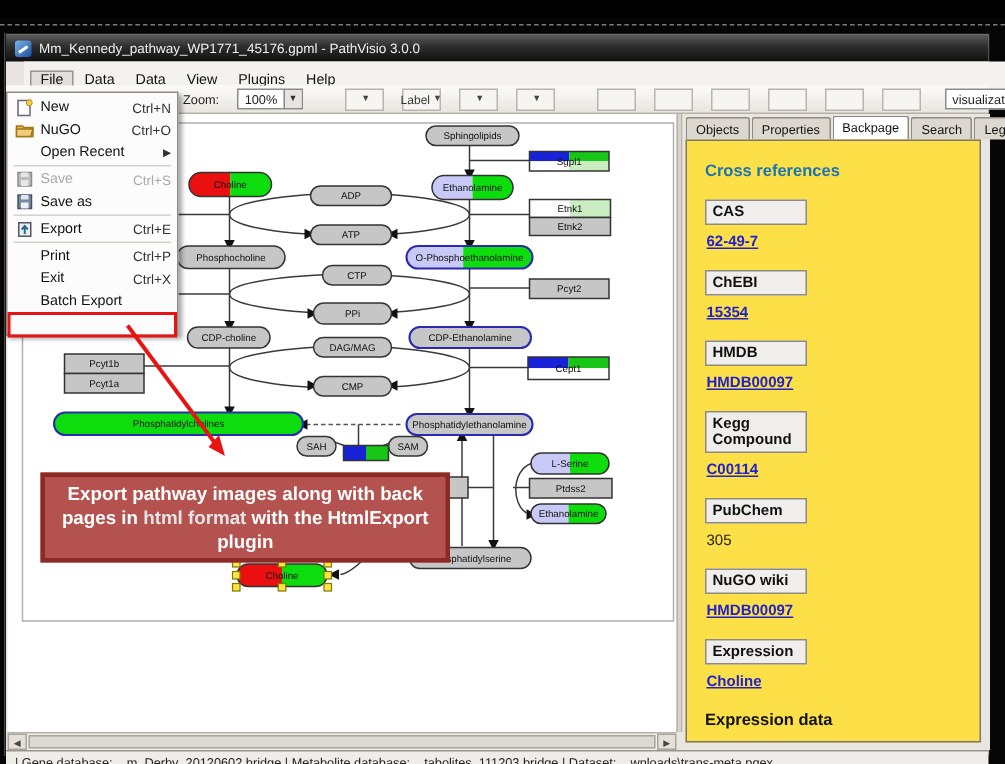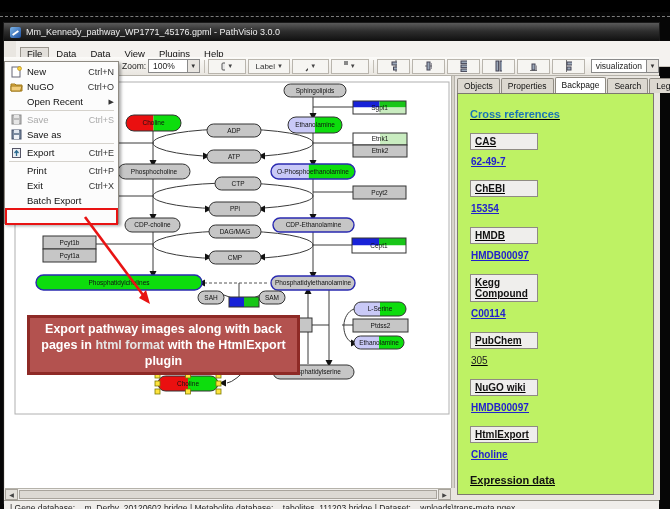--- a/index.html
+++ b/index.html
@@ -11,36 +11,36 @@
   .window{position:absolute;left:3px;top:10px;width:657px;height:482px;background:#e9e6e1;border:1px solid #1a1a1a;}
   .titlebar{position:absolute;left:0;top:0;width:100%;height:18px;background:linear-gradient(#5a5a5a,#2e2e2e 45%,#101010);display:flex;align-items:center;padding:0 6px;gap:5px;}
   .titlebar .title-text{color:#efefef;font-size:9px;white-space:nowrap;}
   .app-icon{width:11px;height:11px;border-radius:2px;background:linear-gradient(135deg,#7db5e8,#1a4ea0);position:relative;flex:0 0 auto;}
   .app-icon:after{content:"";position:absolute;left:2px;top:5px;width:7px;height:2px;background:#fff;transform:rotate(-35deg);}
 
   .menubar{position:absolute;left:12px;top:18px;width:100%;height:26px;background:#f4f2ef;border-bottom:1px solid #c9c5bd;display:flex;align-items:center;padding-left:4px;}
   .menubar .mitem{font-size:9.5px;color:#111;padding:1px 7px;cursor:default;}
   .menubar .mitem.open{background:#e2dfda;border:1px solid #9a968e;padding:0 6px;}
 
-  .toolbar{position:absolute;left:0;top:34px;width:100%;height:19px;background:linear-gradient(#fcfbf9,#e9e6e0);border-bottom:1px solid #b5b2aa;display:flex;align-items:center;gap:2px;padding-left:118px;font-size:8.5px;color:#222;}
+  .toolbar{position:absolute;left:0;top:34px;width:100%;height:19px;background:linear-gradient(#fcfbf9,#e9e6e0);border-bottom:1px solid #b5b2aa;display:flex;align-items:center;gap:12px;padding-left:118px;font-size:8.5px;color:#222;}
   .tool-label{font-size:8.5px;}
   .combo{background:#fff;border:1px solid #8a8a8a;height:14px;display:flex;align-items:center;font-size:8.5px;}
   .combo .val{padding:0 4px;flex:1;}
   .combo .dd{width:12px;height:100%;background:#e8e5e0;border-left:1px solid #8a8a8a;display:flex;align-items:center;justify-content:center;font-size:6px;color:#333;}
   .tbtn{height:15px;min-width:17px;border:1px solid #b9b5ad;background:#f6f5f2;display:flex;align-items:center;justify-content:center;gap:2px;padding:0 12px;font-size:8px;color:#333;}
   .tbtn .dd{font-size:6px;color:#444;}
   .tsep{width:1px;height:13px;background:#c2beb6;margin:0 2px;}
 
   .canvas{position:absolute;left:1px;top:53px;width:446px;height:412px;background:#fff;overflow:hidden;}
   .splitter{position:absolute;left:447px;top:53px;width:4px;height:412px;background:#d8d4cc;border-left:1px solid #b5b2aa;border-right:1px solid #b5b2aa;}
   .sidepanel{position:absolute;left:451px;top:53px;width:205px;height:424px;background:#e9e6e1;}
   .tabs{position:absolute;left:2px;top:1px;height:16px;display:flex;align-items:flex-end;}
   .tab{font-size:8.5px;color:#111;border:1px solid #8f8b83;border-bottom:none;background:#dcd8d0;padding:2px 6px;margin-right:1px;border-radius:2px 2px 0 0;}
   .tab.active{background:#fff;padding-bottom:3px;}
-  .tabcontent{position:absolute;left:2px;top:17px;right:6px;bottom:5px;background:#bef264;border:1px solid #7c786f;padding:10px 12px;overflow:hidden;text-decoration:underline;}
+  .tabcontent{position:absolute;left:2px;top:17px;right:6px;bottom:5px;background:#fde047;border:1px solid #7c786f;padding:10px 12px;overflow:hidden;}
   .xref-heading{color:#1874b5;font-weight:bold;font-size:11px;margin-top:4px;}
   .xref-sec{margin-top:13px;}
   .xref-hdr{width:68px;border:1px solid #8f8b83;background:#efeeec;font-weight:bold;font-size:10px;padding:2px 4px;color:#111;}
   .xref-val{margin:6px 0 0 1px;font-size:10px;font-weight:bold;}
   .xref-val a{color:#2222cc;}
   .xref-val.plain{color:#222;font-weight:normal;}
   .expr{font-weight:bold;font-size:11px;color:#111;margin-top:14px;}
 
   .hscroll{position:absolute;left:1px;top:465px;width:446px;height:12px;background:#f1efec;border-top:1px solid #b5b2aa;display:flex;align-items:center;}
   .sbtn{width:13px;height:11px;background:#e3e0da;border:1px solid #a8a49c;font-size:6px;display:flex;align-items:center;justify-content:center;color:#444;}
@@ -517,21 +517,21 @@
             </div>
             <div class="xref-sec">
               <div class="xref-hdr">PubChem</div>
               <div class="xref-val plain">305</div>
             </div>
             <div class="xref-sec">
               <div class="xref-hdr">NuGO wiki</div>
               <div class="xref-val"><a href="#">HMDB00097</a></div>
             </div>
             <div class="xref-sec">
-              <div class="xref-hdr">HtmlExport</div>
+              <div class="xref-hdr">Expression</div>
               <div class="xref-val"><a href="#">Choline</a></div>
             </div>
           </div>
         <div class="expr">Expression data</div>
       </div>
     </div>
 
     <div class="hscroll">
       <span class="sbtn">◀</span>
       <span class="sthumb"></span>

